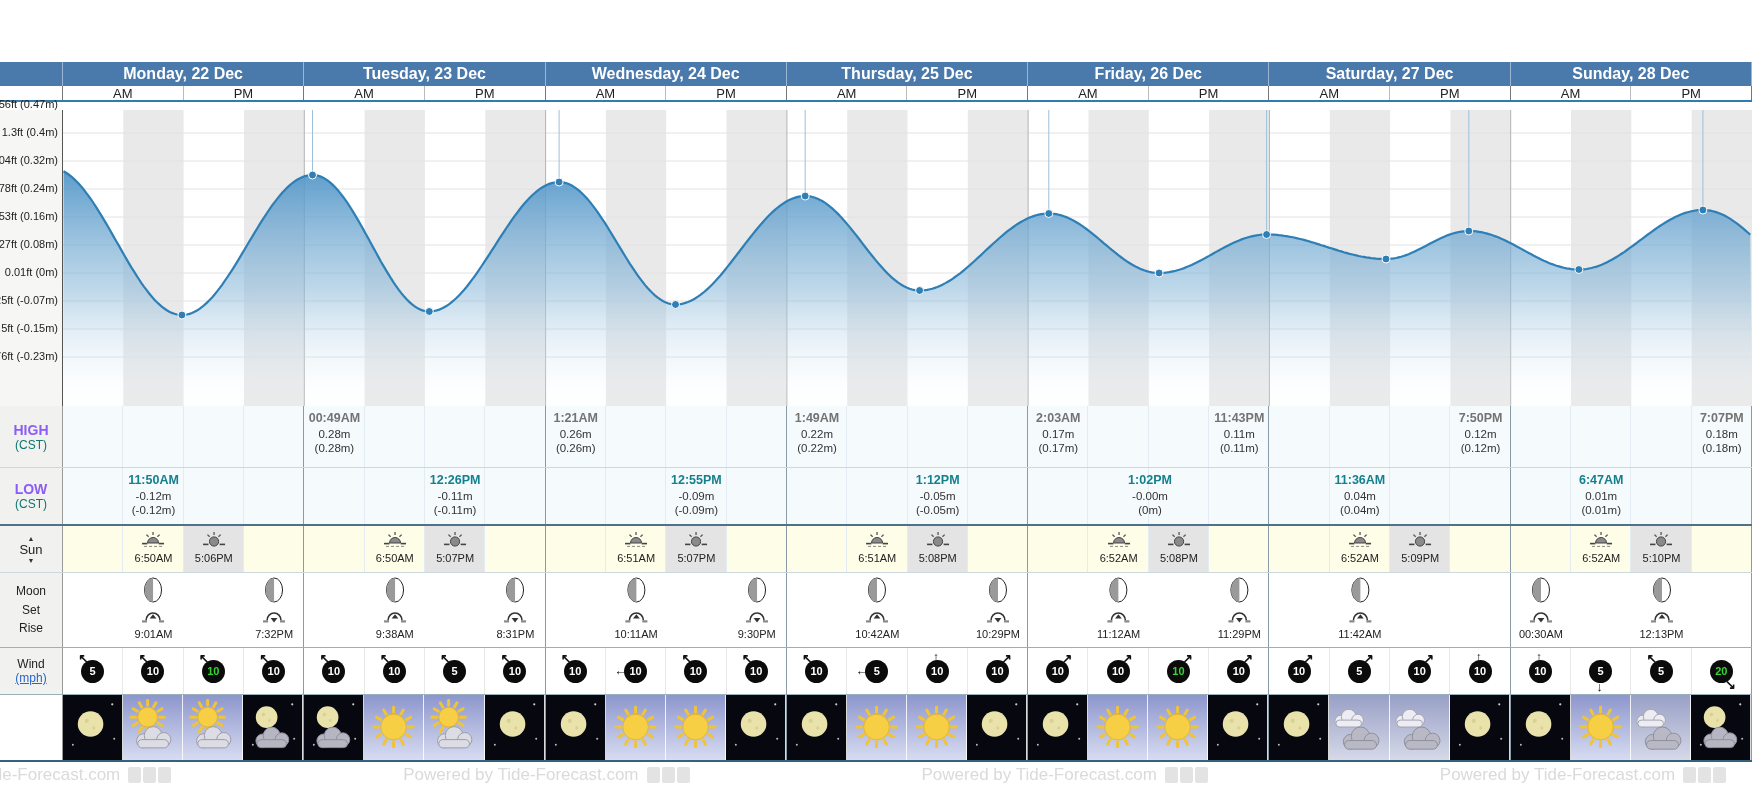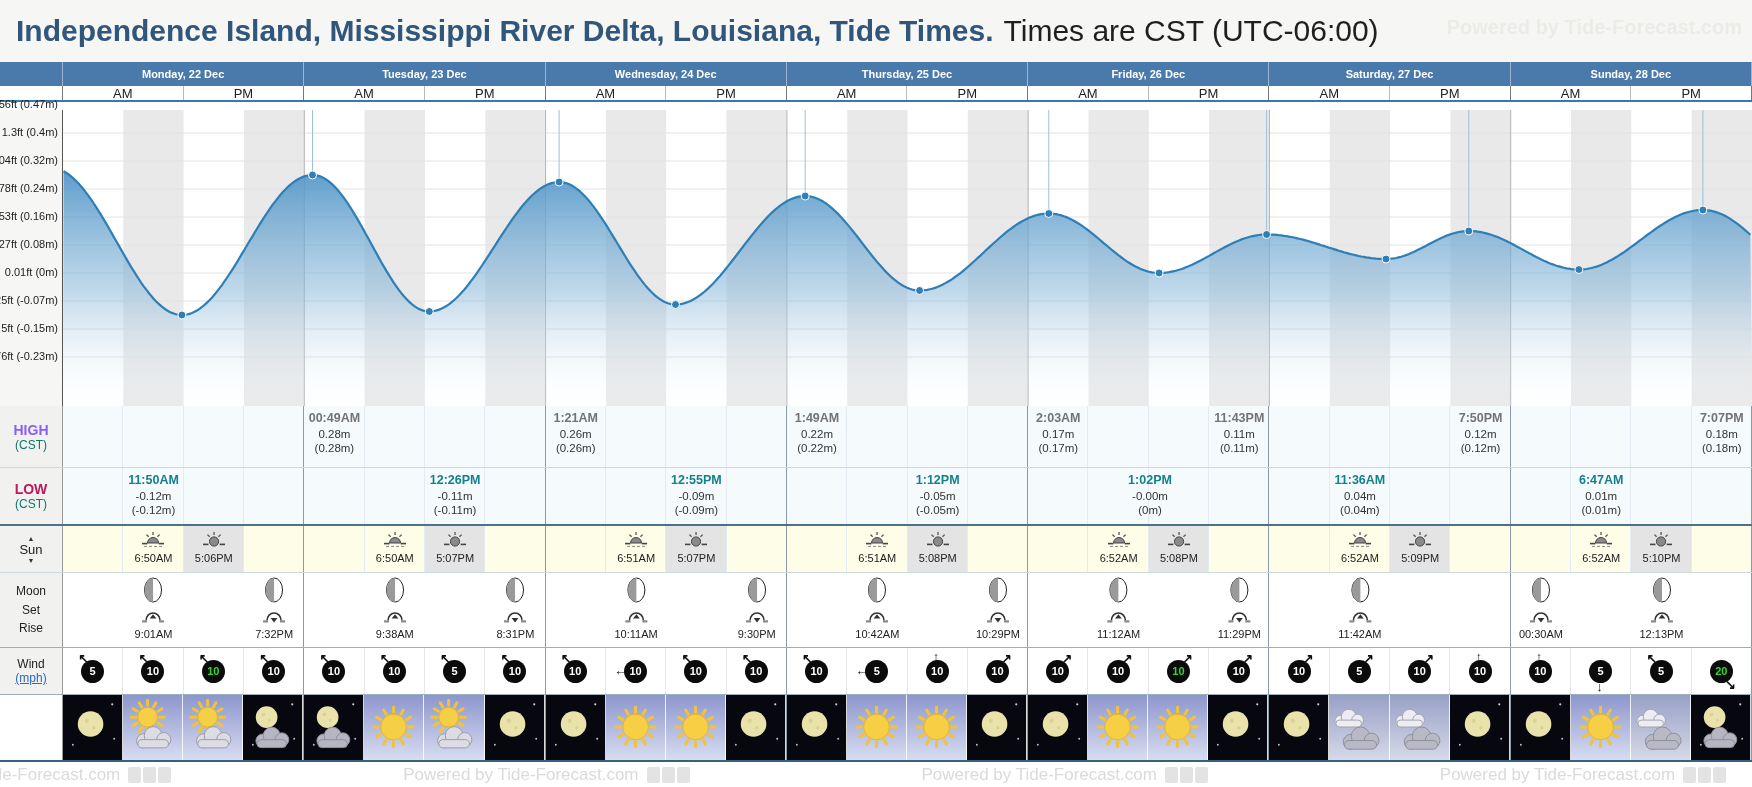--- a/index.html
+++ b/index.html
@@ -7,21 +7,21 @@
        font-family:"Liberation Sans",sans-serif;}
   
   .titlebar{position:absolute;top:0;left:0;width:1752px;height:62px;background:#f6f6f4;
             display:flex;align-items:center;padding-left:16px;box-sizing:border-box;white-space:nowrap;}
   .title-loc{font-size:30px;font-weight:bold;color:#31567c;}
   .title-tz{font-size:30px;color:#1f1f1f;margin-left:10px;}
   .title-watermark{position:absolute;right:10px;top:16px;font-size:20px;color:#ecebe7;font-weight:bold;}
   
   .dayhead{position:absolute;top:62px;left:0;width:1752px;height:24px;display:flex;background:#4a7aab;}
   .dh-gutter{width:63px;border-right:1px solid rgba(255,255,255,.45);box-sizing:border-box;}
-  .dayhcell{flex:1;color:#fff;font-size:11px;font-weight:bold;display:flex;align-items:center;
+  .dayhcell{flex:1;color:#fff;font-size:16px;font-weight:bold;display:flex;align-items:center;
             justify-content:center;border-right:1px solid rgba(255,255,255,.45);box-sizing:border-box;}
   
   .ampmrow{position:absolute;top:86px;left:0;width:1752px;height:16px;display:flex;background:#fff;
            border-bottom:2px solid #2f7cb0;box-sizing:border-box;}
   .ampm-gutter{width:63px;border-right:1px solid #777;box-sizing:border-box;background:#fff;}
   .ampmday{flex:1;display:flex;border-right:1px solid #777;box-sizing:border-box;}
   .half{flex:1;font-size:13px;color:#222;display:flex;align-items:center;justify-content:center;
         border-right:1px solid #bbb;box-sizing:border-box;}
   .half:last-child{border-right:none;}
   
@@ -44,21 +44,21 @@
   #row-moon{top:573px;height:75px;border-bottom:1px solid #9ab0ba;}
   #row-wind{top:648px;height:47px;border-bottom:1px solid #9ab0ba;}
   #row-wx{top:695px;height:65px;}
   #row-high .rowbody,#row-low .rowbody{background:#f5fafd;}
   #row-high .subcell.sb,#row-low .subcell.sb{border-left:1px solid #e3ecf2;}
   #row-sun .rowbody{background:#fdfde8;}
   #row-sun .subcell.sunset-bg{background:#e4e4e4;}
   #row-moon .rowbody,#row-wind .rowbody{background:#fff;}
   .hl-word{font-size:14px;font-weight:bold;}
   .high-word{color:#8b5cf6;}
-  .low-word{color:#be185d;}
+  .low-word{color:#8b5cf6;}
   .cst{font-size:12px;color:#0f766e;}
   .gut-sun{font-size:13px;color:#222;}
   .sort-arrow{font-size:7px;color:#333;line-height:1;cursor:pointer;}
   .gut-moon div{font-size:12px;color:#222;line-height:1.55;text-align:center;}
   .gut-wind1{font-size:12px;color:#222;}
   .mph-link{font-size:12px;color:#2a66c8;text-decoration:underline;cursor:pointer;}
   
   .tide-ev{position:absolute;top:5px;text-align:center;white-space:nowrap;transform:translateX(-50%);line-height:1.25;}
   .tide-time{font-size:12.5px;font-weight:bold;}
   .tide-time.high{color:#737373;text-align:center;}
@@ -88,25 +88,20 @@
   .pw-item{display:flex;align-items:center;flex:none;margin-right:230px;}
   .pw-text{font-size:17px;color:#dadada;white-space:nowrap;}
   .pw-logo{display:flex;margin-left:8px;}
   .pw-logo span{width:13px;height:16px;background:#e3e3e3;border-radius:2px;margin-right:2px;}
 </style>
 </head>
 <body>
 
 <div class="app">
 
-  <div class="titlebar">
-    <span class="title-loc">Independence Island, Mississippi River Delta, Louisiana, Tide Times.</span>
-    <span class="title-tz">Times are CST (UTC-06:00)</span>
-    <span class="title-watermark">Powered by Tide-Forecast.com</span>
-  </div>
 
   <div class="dayhead">
     <div class="dh-gutter"></div>
     <div id="dayhead-cells" style="display:flex;flex:1;">
         <div class="dayhcell">Monday, 22 Dec</div>
         <div class="dayhcell">Tuesday, 23 Dec</div>
         <div class="dayhcell">Wednesday, 24 Dec</div>
         <div class="dayhcell">Thursday, 25 Dec</div>
         <div class="dayhcell">Friday, 26 Dec</div>
         <div class="dayhcell">Saturday, 27 Dec</div>

